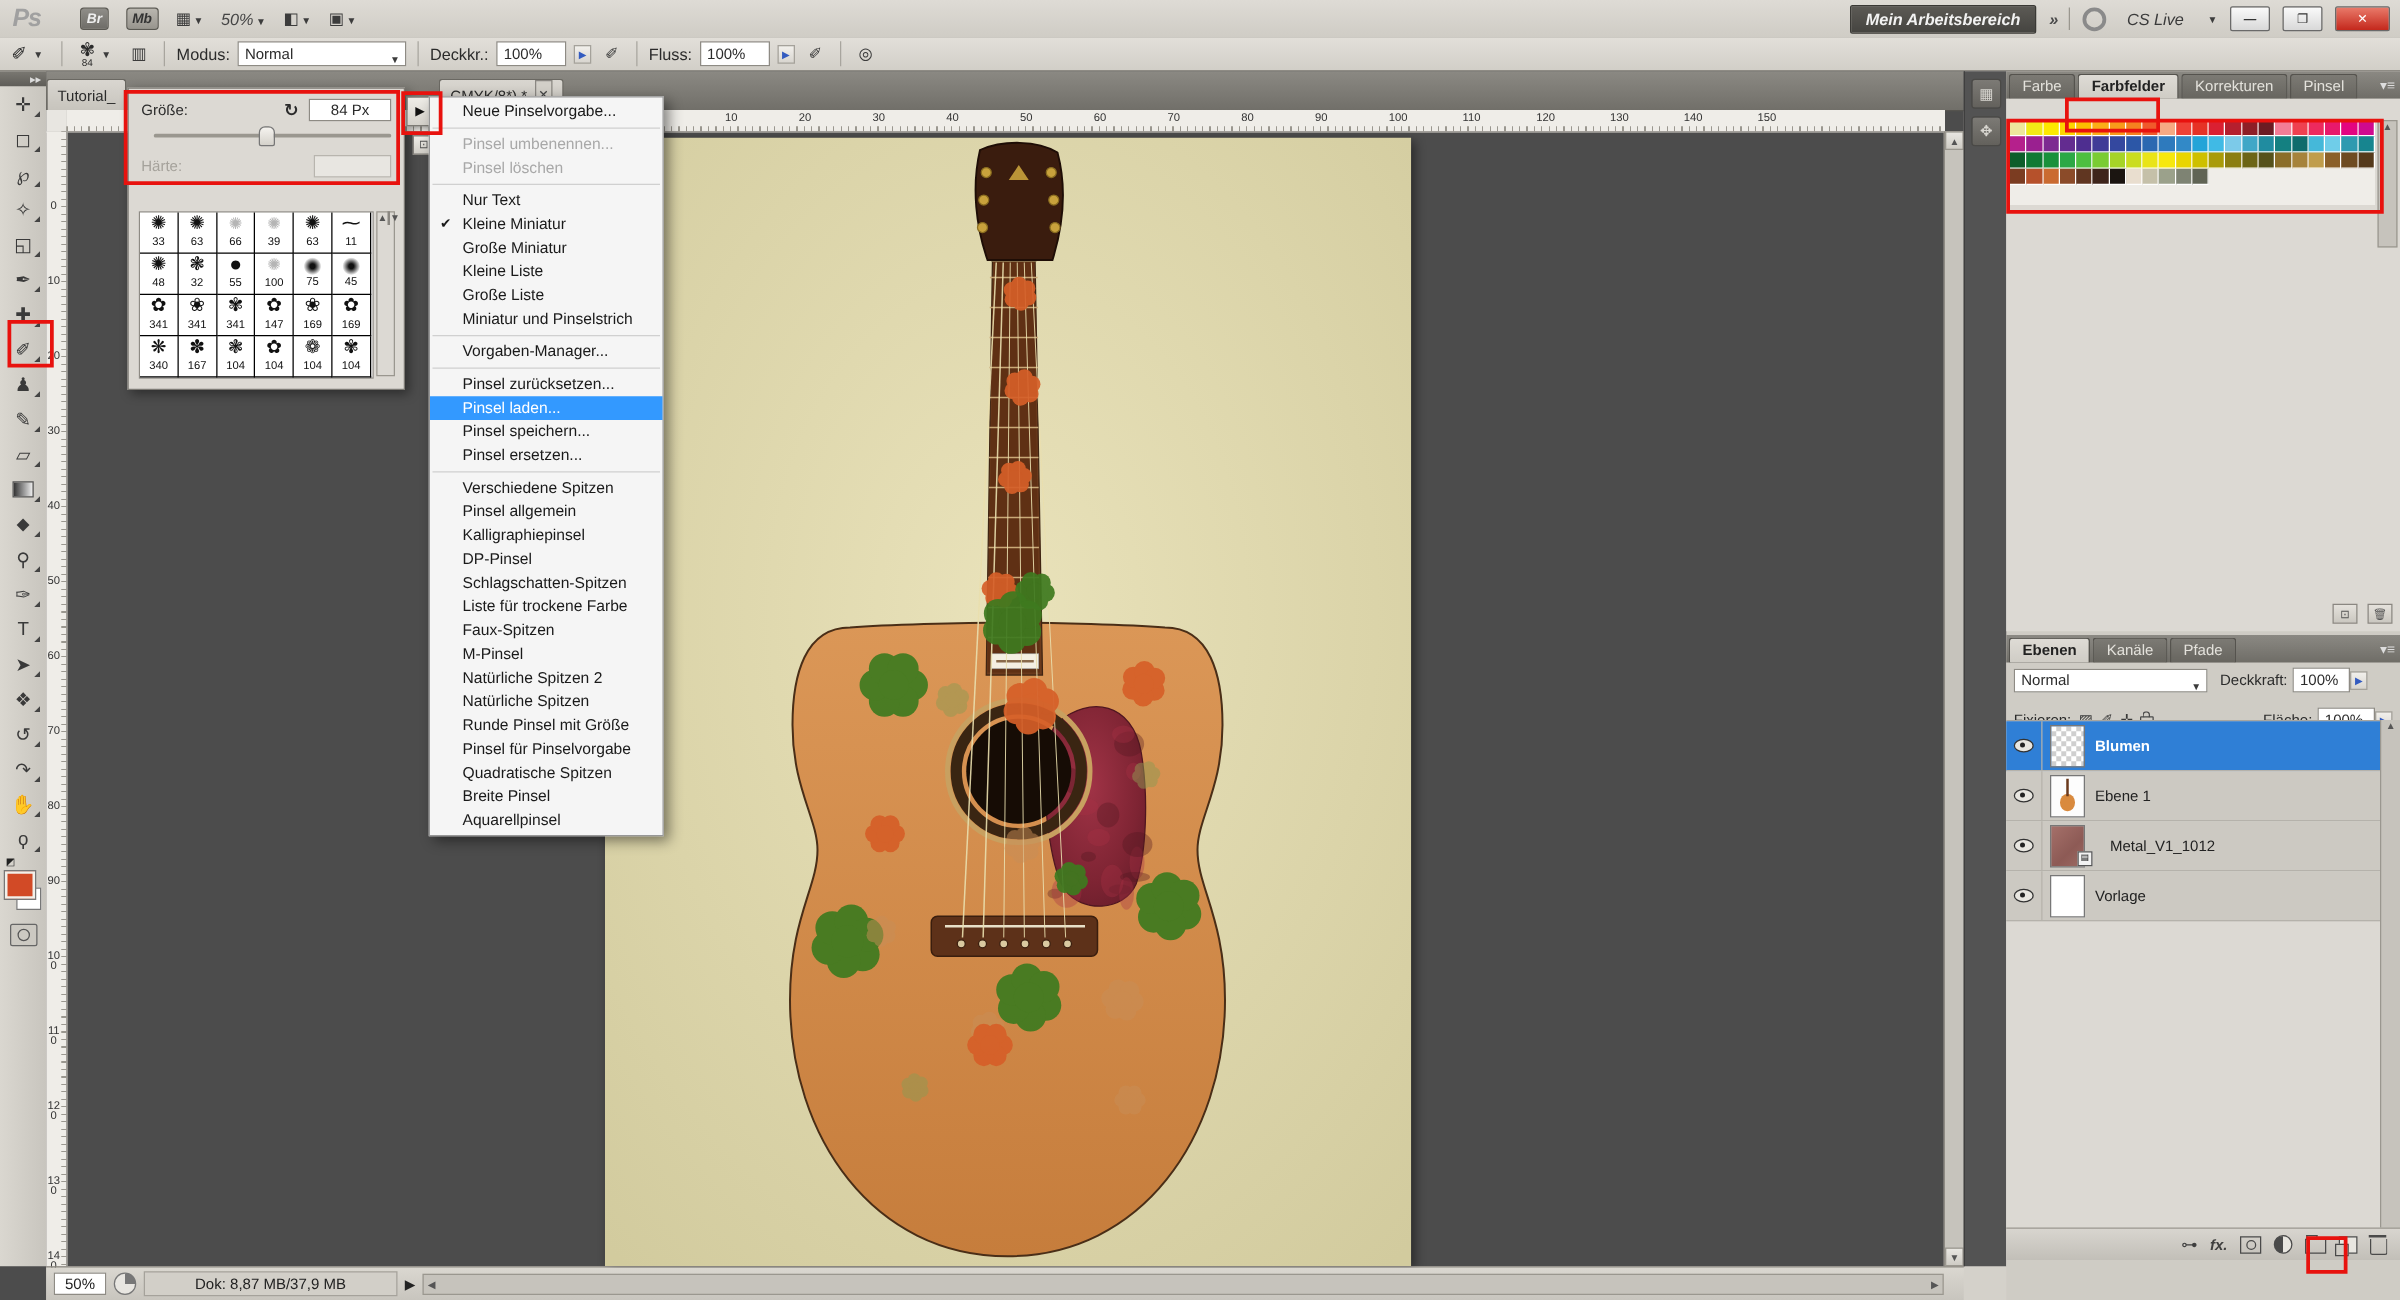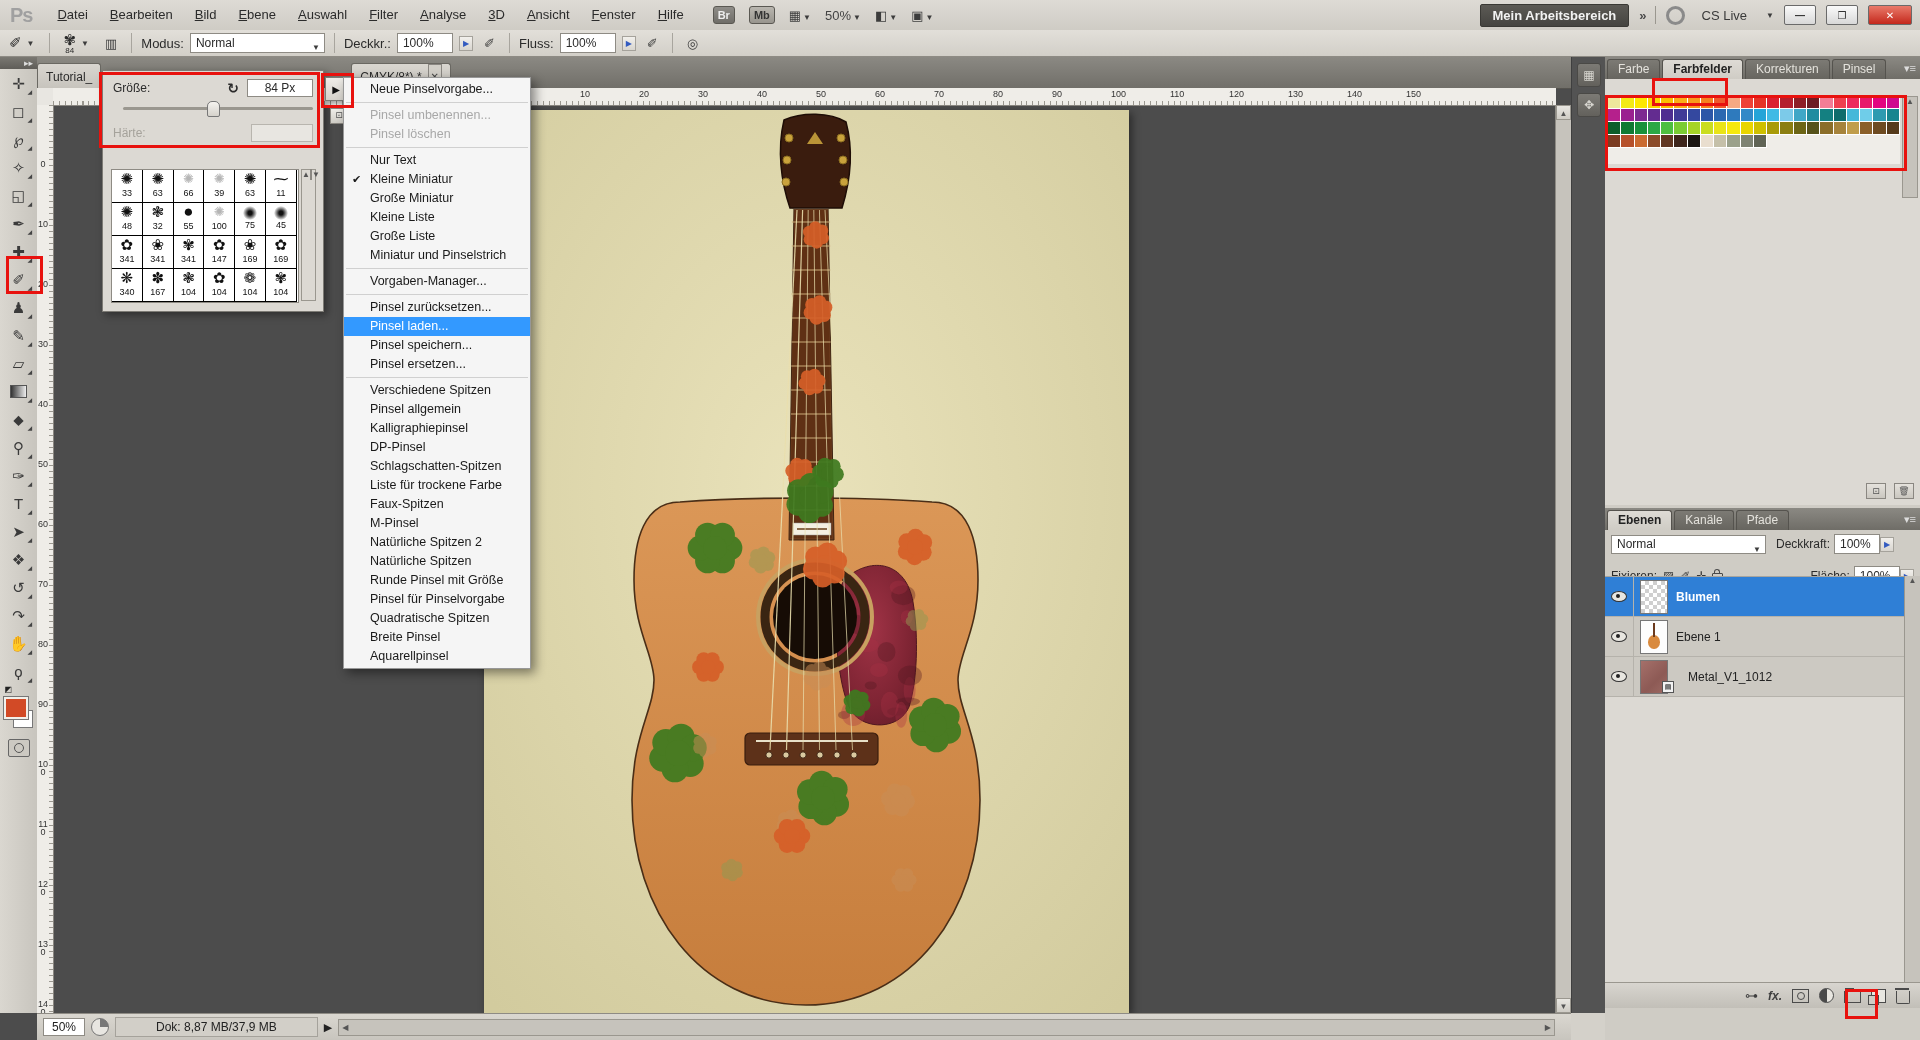--- a/index.html
+++ b/index.html
@@ -2,21 +2,21 @@
 <html><head>
 <meta charset="utf-8">
 <style>
   html,body{margin:0;padding:0;background:#333;}
   #app{position:relative;width:1920px;height:1040px;overflow:hidden;
        font-family:"Liberation Sans","DejaVu Sans",sans-serif;font-size:13px;
        background:#d4d1ca;user-select:none;}
   
   #menubar{position:absolute;left:0;top:0;width:1920px;height:30px;
     background:linear-gradient(#dedbd5,#cfccc5);border-bottom:1px solid #9a978f;
-    display:flex;align-items:center;}
+    display:flex;align-items:center;font-style:italic;}
   #pslogo{font-weight:bold;font-size:20px;color:#a0a0a0;letter-spacing:-1px;margin:0 14px 0 10px;}
   .menu-item{padding:0 11px;color:#2b2b2b;height:30px;line-height:30px;}
   .menu-item:first-letter{text-decoration:underline;}
   #appbar-icons{display:flex;align-items:center;margin-left:18px;gap:14px;color:#444;}
   .appbtn{background:linear-gradient(#8f8d88,#6f6d68);color:#eee;border:1px solid #5a5852;
     border-radius:3px;font-size:11px;font-weight:bold;padding:2px 4px;}
   .appbtn.light{background:linear-gradient(#b9b6af,#98958e);color:#333;}
   .mini-ico{font-size:13px;color:#3c3c3c;}
   .dd{font-size:8px;color:#3c3c3c;margin-left:2px;}
   #menubar-right{margin-left:auto;display:flex;align-items:center;gap:10px;padding-right:8px;}
@@ -216,33 +216,20 @@
   #red-swatches{left:1605px;top:95px;width:296px;height:70px;}
   #red-newlayer{left:1845px;top:989px;width:27px;height:24px;}
 </style>
 </head>
 <body>
 
 <div id="app">
 
   <div id="menubar">
     <span id="pslogo">Ps</span>
-    <div id="menus" style="display: flex;">
-        <div class="menu-item">Datei</div>
-        <div class="menu-item">Bearbeiten</div>
-        <div class="menu-item">Bild</div>
-        <div class="menu-item">Ebene</div>
-        <div class="menu-item">Auswahl</div>
-        <div class="menu-item">Filter</div>
-        <div class="menu-item">Analyse</div>
-        <div class="menu-item">3D</div>
-        <div class="menu-item">Ansicht</div>
-        <div class="menu-item">Fenster</div>
-        <div class="menu-item">Hilfe</div>
-      </div>
     <div id="appbar-icons">
       <span class="appbtn">Br</span>
       <span class="appbtn light">Mb</span>
       <span><span class="mini-ico">▦</span><span class="dd">▼</span></span>
       <span><span>50%</span><span class="dd">▼</span></span>
       <span><span class="mini-ico">◧</span><span class="dd">▼</span></span>
       <span><span class="mini-ico">▣</span><span class="dd">▼</span></span>
     </div>
     <div id="menubar-right">
       <div id="workspace-btn">Mein Arbeitsbereich</div>
@@ -837,20 +824,27 @@
             <span class="lname">Ebene 1</span>
           </div>
           <div class="layerrow">
             <div class="eyebox">
               <span class="eye"></span>
             </div>
             <div class="lthumb metal"></div>
             <span class="sobadge">▤</span>
             <span class="lname">Metal_V1_1012</span>
           </div>
+          <div class="layerrow">
+            <div class="eyebox">
+              <span class="eye"></span>
+            </div>
+            <div class="lthumb white"></div>
+            <span class="lname">Vorlage</span>
+          </div>
         </div>
       <div id="layerlist-scroll">▲</div>
       <div id="layerbottom">
         <span class="lb-ico">⊶</span>
         <span class="lb-fx">fx.</span>
         <span class="lb-mask"></span>
         <span class="lb-adj"></span>
         <span class="lb-folder"></span>
         <span class="lb-new"></span>
         <span class="lb-trash"></span>

